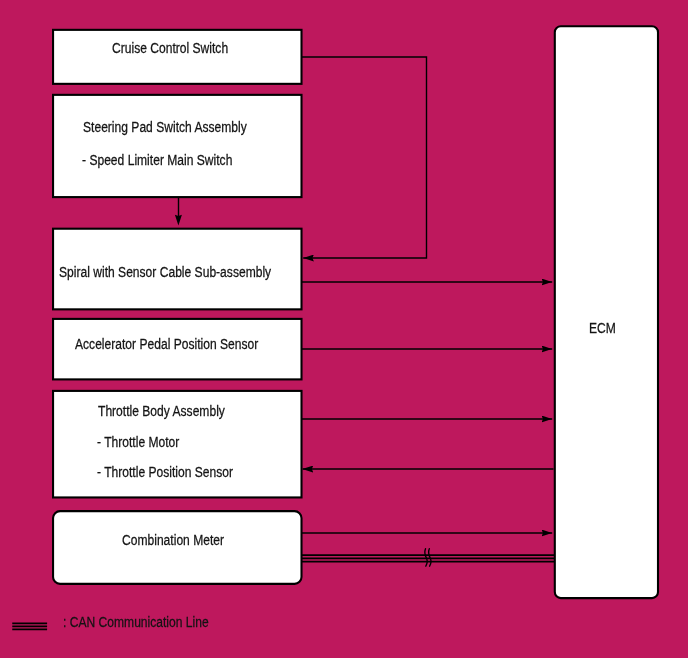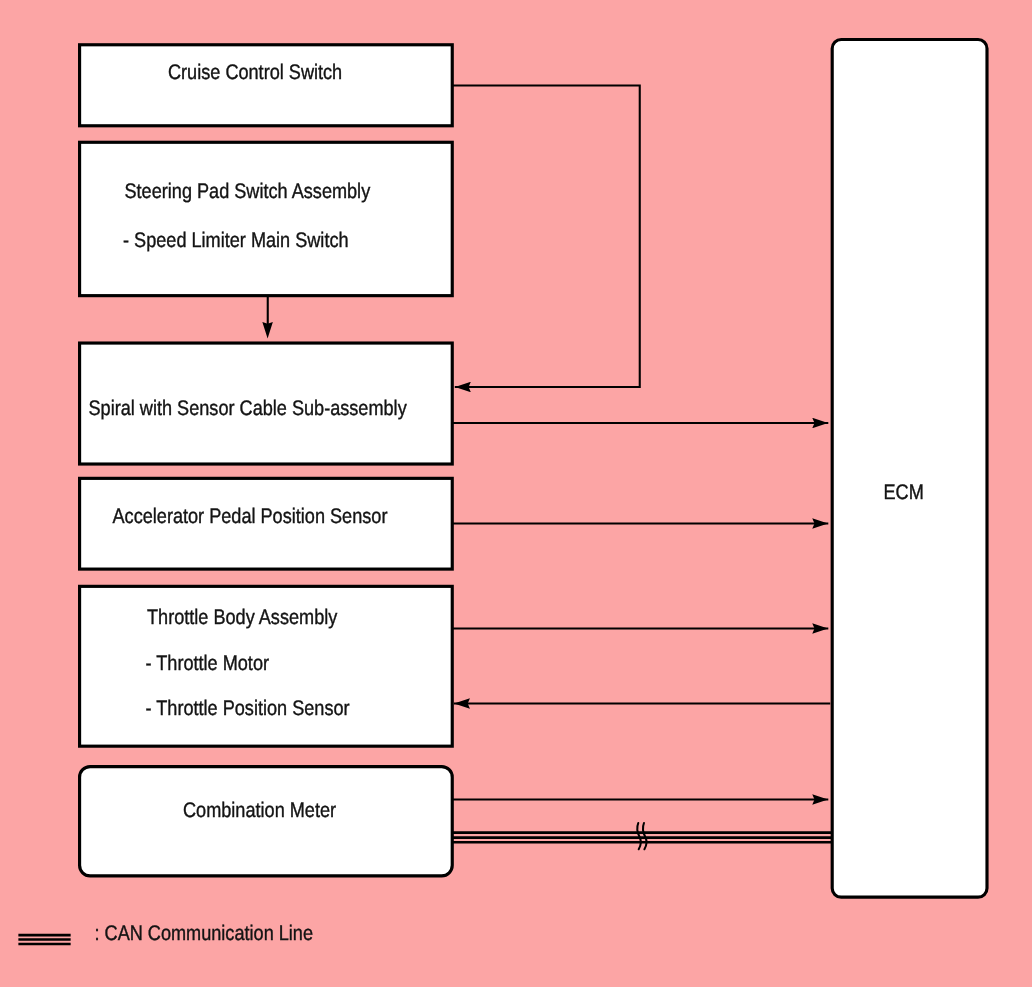--- a/index.html
+++ b/index.html
@@ -1,18 +1,18 @@
 <!DOCTYPE html>
 <html><head>
 <meta charset="utf-8">
 <title>System Diagram</title>
 <style>
   html,body{margin:0;padding:0;background:#ffffff;}
   body{width:688px;height:658px;overflow:hidden;font-family:"Liberation Sans",sans-serif;color:#000;}
-  #stage{position:relative;width:688px;height:658px;background:#fca5a5;}
+  #stage{position:relative;width:688px;height:658px;background:#be185d;}
   #svgroot{position:absolute;left:0;top:0;width:688px;height:658px;}
   .lbl{position:absolute;font-size:12.08px;line-height:normal;white-space:pre;color:#141414;
        -webkit-font-smoothing:antialiased;-webkit-text-stroke:0.22px #141414;opacity:.999;
        transform:scaleY(1.16) translateZ(0);transform-origin:left top;will-change:transform;}
 </style>
 </head>
 <body>
 
 <div id="stage">
   <svg id="svgroot" viewBox="0 0 688 658">

